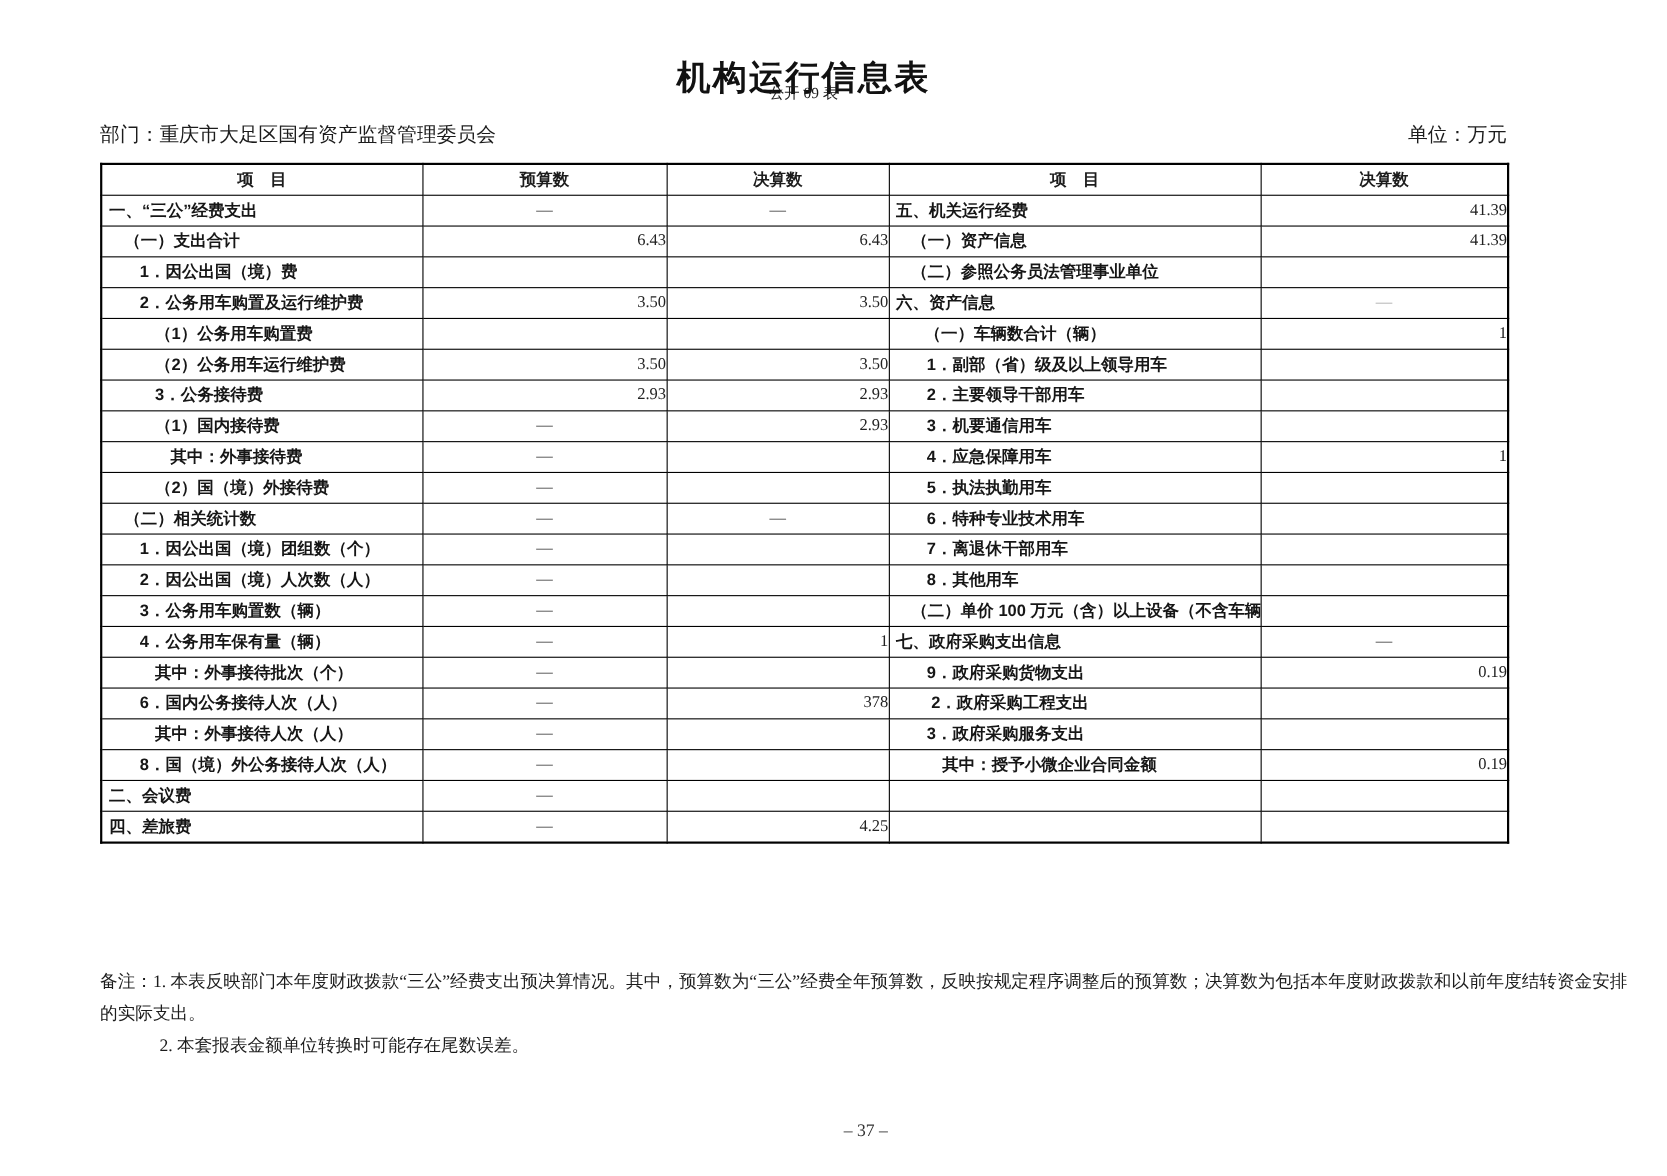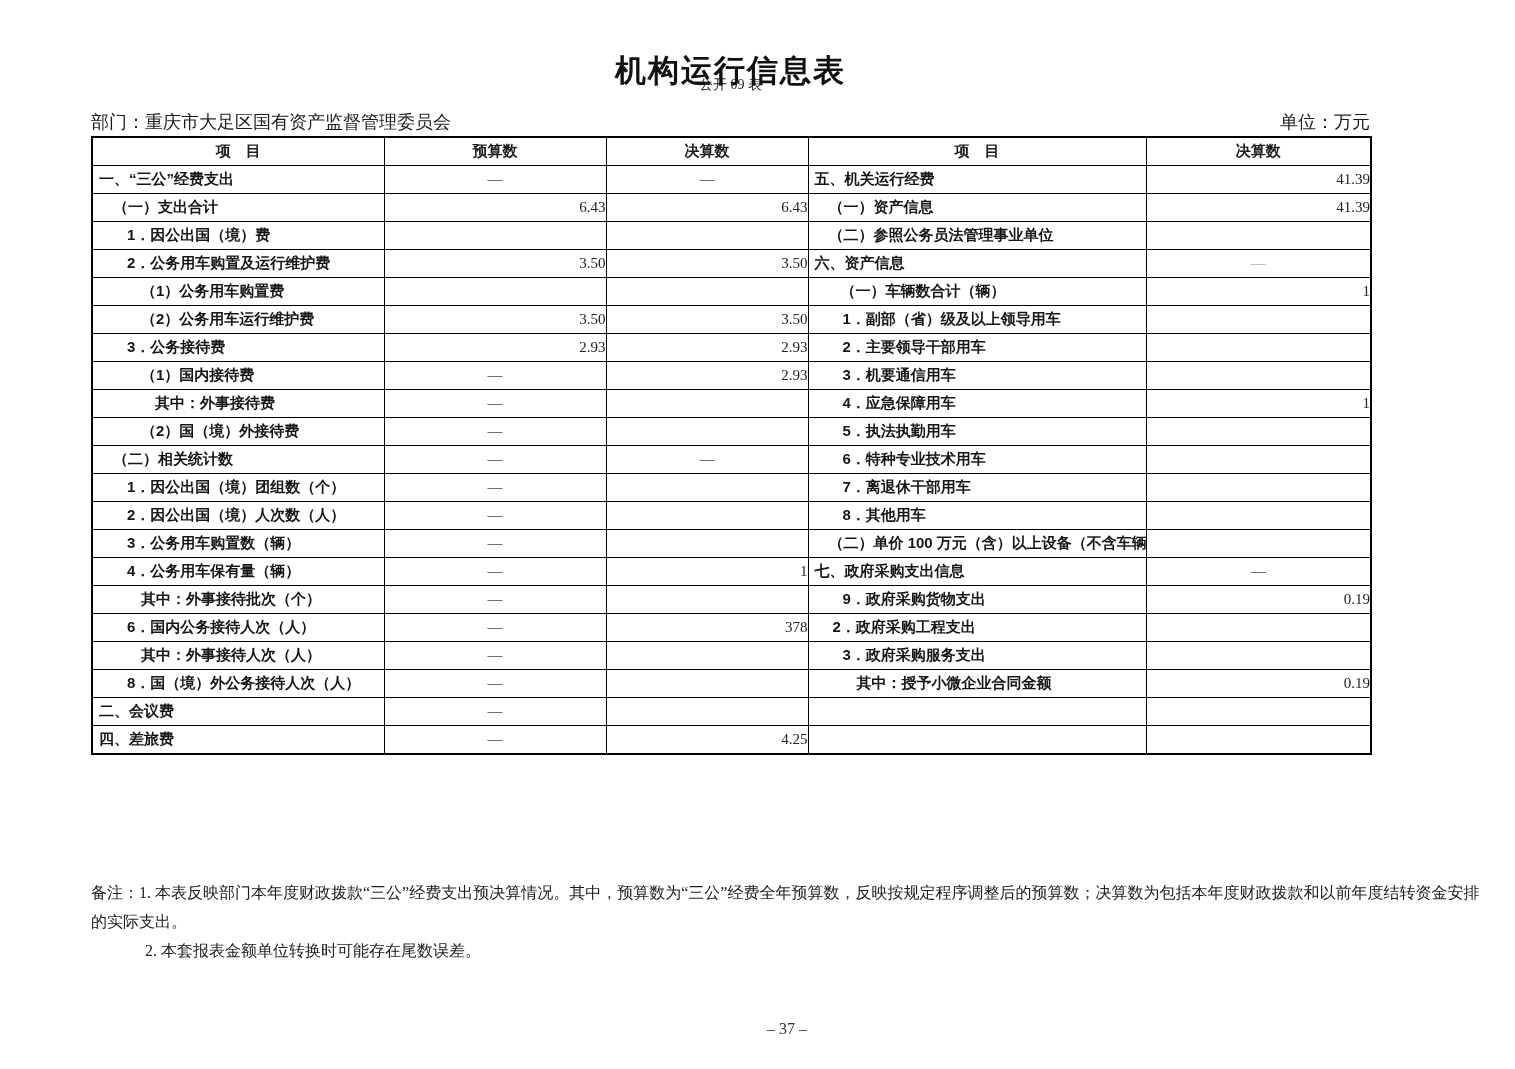--- a/index.html
+++ b/index.html
@@ -20,21 +20,21 @@
   .form-code{
     position:absolute;top:76px;left:91px;width:1279px;
     text-align:center;font-size:14px;
   }
   .meta-row{
     position:absolute;top:110px;left:91px;width:1279px;
     display:flex;justify-content:space-between;
     font-size:18px;
   }
   table.info{
-    position:absolute;top:136px;left:91px;
+    position:absolute;top:148px;left:91px;
     width:1279px;
     border-collapse:collapse;table-layout:fixed;
     border:2px solid #000;
   }
   table.info th, table.info td{
     border:1px solid #000;
     padding:0;
     overflow:hidden;white-space:nowrap;
   }
   table.info th{
@@ -145,21 +145,21 @@
           <td class="num">1</td>
         </tr>
         <tr>
           <td class="lbl" style="padding-left: 48px;">（2）公务用车运行维护费</td>
           <td class="num">3.50</td>
           <td class="num">3.50</td>
           <td class="lbl" style="padding-left: 34px;">1．副部（省）级及以上领导用车</td>
           <td class="num"></td>
         </tr>
         <tr>
-          <td class="lbl" style="padding-left: 34px;">3．公务接待费</td>
+          <td class="lbl" style="padding-left: 48px;">3．公务接待费</td>
           <td class="num">2.93</td>
           <td class="num">2.93</td>
           <td class="lbl" style="padding-left: 34px;">2．主要领导干部用车</td>
           <td class="num"></td>
         </tr>
         <tr>
           <td class="lbl" style="padding-left: 48px;">（1）国内接待费</td>
           <td class="dash">—</td>
           <td class="num">2.93</td>
           <td class="lbl" style="padding-left: 34px;">3．机要通信用车</td>
@@ -218,21 +218,21 @@
           <td class="lbl" style="padding-left: 48px;">其中：外事接待批次（个）</td>
           <td class="dash">—</td>
           <td class="num"></td>
           <td class="lbl" style="padding-left: 34px;">9．政府采购货物支出</td>
           <td class="num">0.19</td>
         </tr>
         <tr>
           <td class="lbl" style="padding-left: 34px;">6．国内公务接待人次（人）</td>
           <td class="dash">—</td>
           <td class="num">378</td>
-          <td class="lbl" style="padding-left: 24px;">2．政府采购工程支出</td>
+          <td class="lbl" style="padding-left: 38px;">2．政府采购工程支出</td>
           <td class="num"></td>
         </tr>
         <tr>
           <td class="lbl" style="padding-left: 48px;">其中：外事接待人次（人）</td>
           <td class="dash">—</td>
           <td class="num"></td>
           <td class="lbl" style="padding-left: 34px;">3．政府采购服务支出</td>
           <td class="num"></td>
         </tr>
         <tr>

